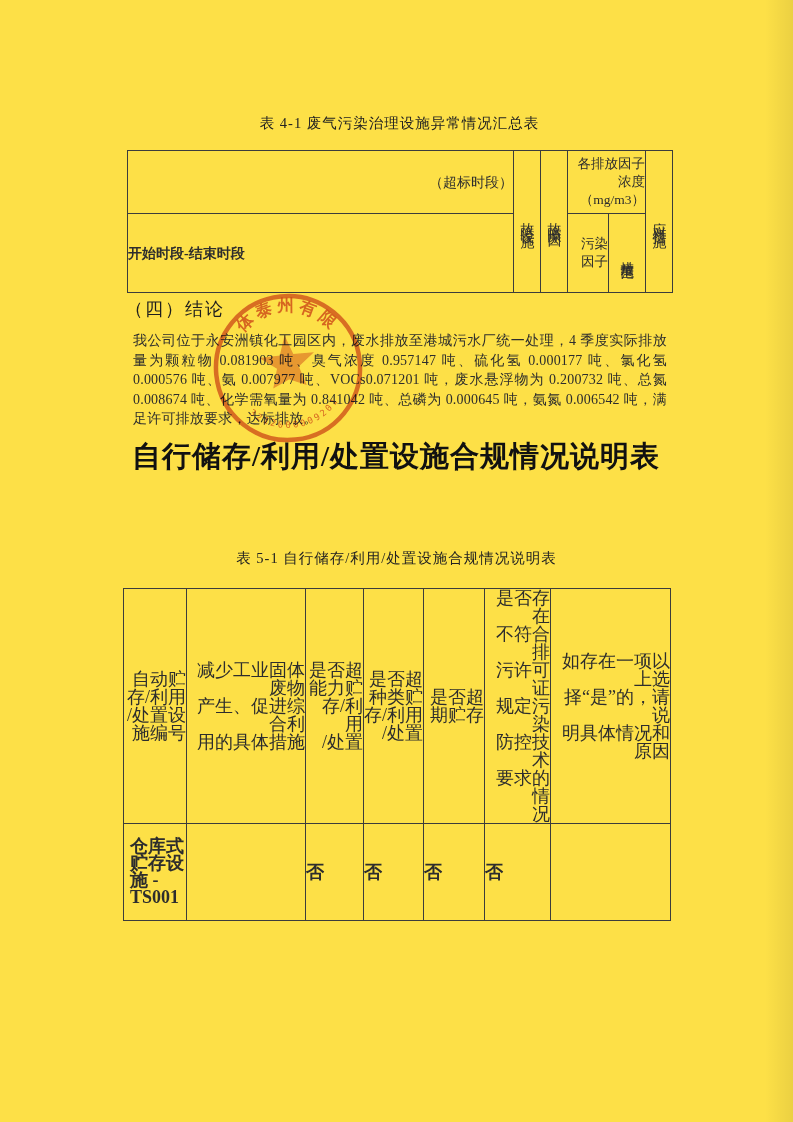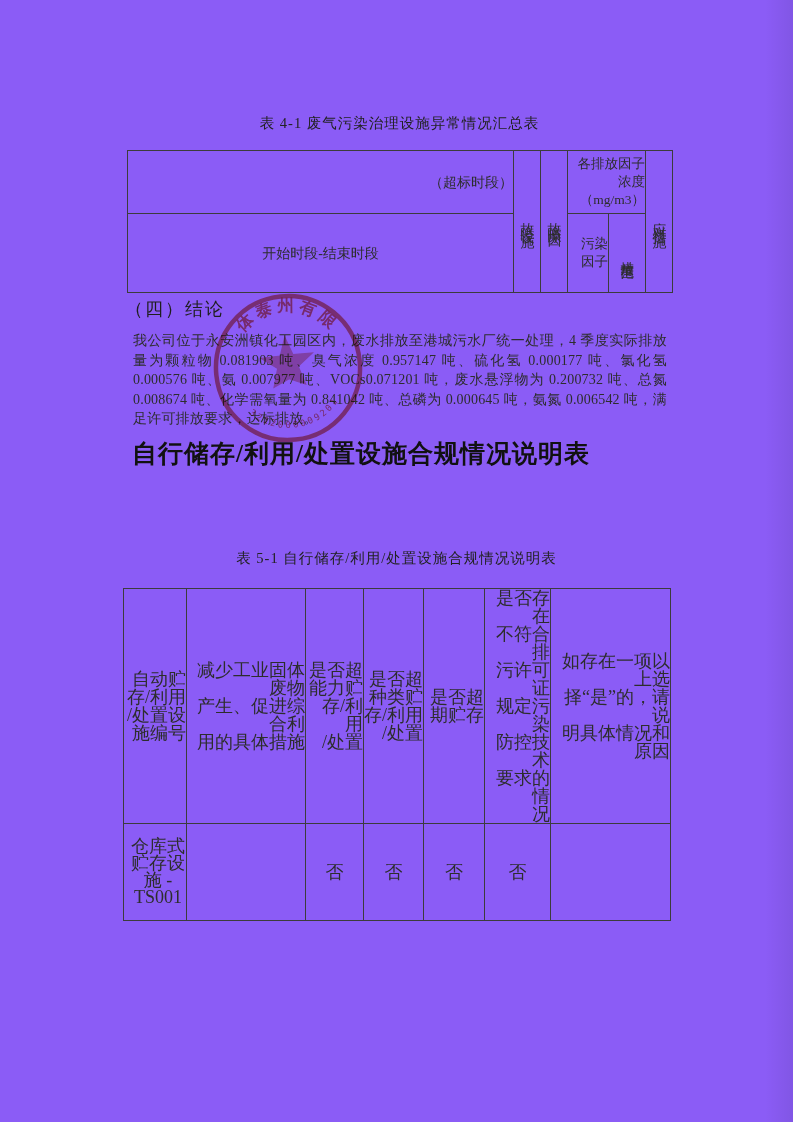--- a/index.html
+++ b/index.html
@@ -1,20 +1,20 @@
 <!DOCTYPE html>
 <html><head>
 <meta charset="utf-8">
 <style>
   html,body { margin:0; padding:0; background:#e8e8e8; }
   .page {
     position: relative;
     width: 793px; height: 1122px;
     margin: 0 auto;
-    background: #8b5cf6;
+    background: #fde047;
     overflow: hidden;
     font-family: "Liberation Serif", "DejaVu Serif", serif;
     color: #2d2d2d;
   }
   .edge-shadow {
     position:absolute; right:0; top:0; width:28px; height:100%;
     background: linear-gradient(to right, rgba(0,0,0,0), rgba(0,0,0,0.07));
     pointer-events:none;
   }
   .abs { position:absolute; }
@@ -37,28 +37,28 @@
   .vtext {
     display:inline-block;
     writing-mode: vertical-rl;
     text-orientation: upright;
     letter-spacing: 4px;
     line-height: 1;
   }
   #t41 { position:absolute; left:127px; top:150px; width:545px; }
   #t51 { position:absolute; left:123px; top:588px; width:547px; }
   #t51 td { font-size:18px; line-height:18px; }
-  .cell-pad-left { text-align:center; padding-left:9px; }
+  .cell-pad-left { text-align:left; padding-left:9px;font-weight:bold; }
 
   .concl-h { font-size:18px; color:#1e1e1e; letter-spacing:2px; }
   .concl-p {
     font-size:14px; line-height:19.5px; text-align:justify; color:#2d2d2d;
     letter-spacing:0.2px;
   }
-  .h1 { font-size:25px; font-weight:bold; color:#111; letter-spacing:1px; }
+  .h1 { font-size:29px; font-weight:bold; color:#111; letter-spacing:1px; }
   .h2 { font-size:16.5px; color:#1e1e1e; letter-spacing:1.5px; }
 
   .stamp { mix-blend-mode: multiply; opacity:0.88; }
 </style>
 </head>
 <body>
 
 <div class="page">
 
   <div class="abs t-title" style="left:127px; top:114px; width:545px;">表 4-1 废气污染治理设施异常情况汇总表</div>

